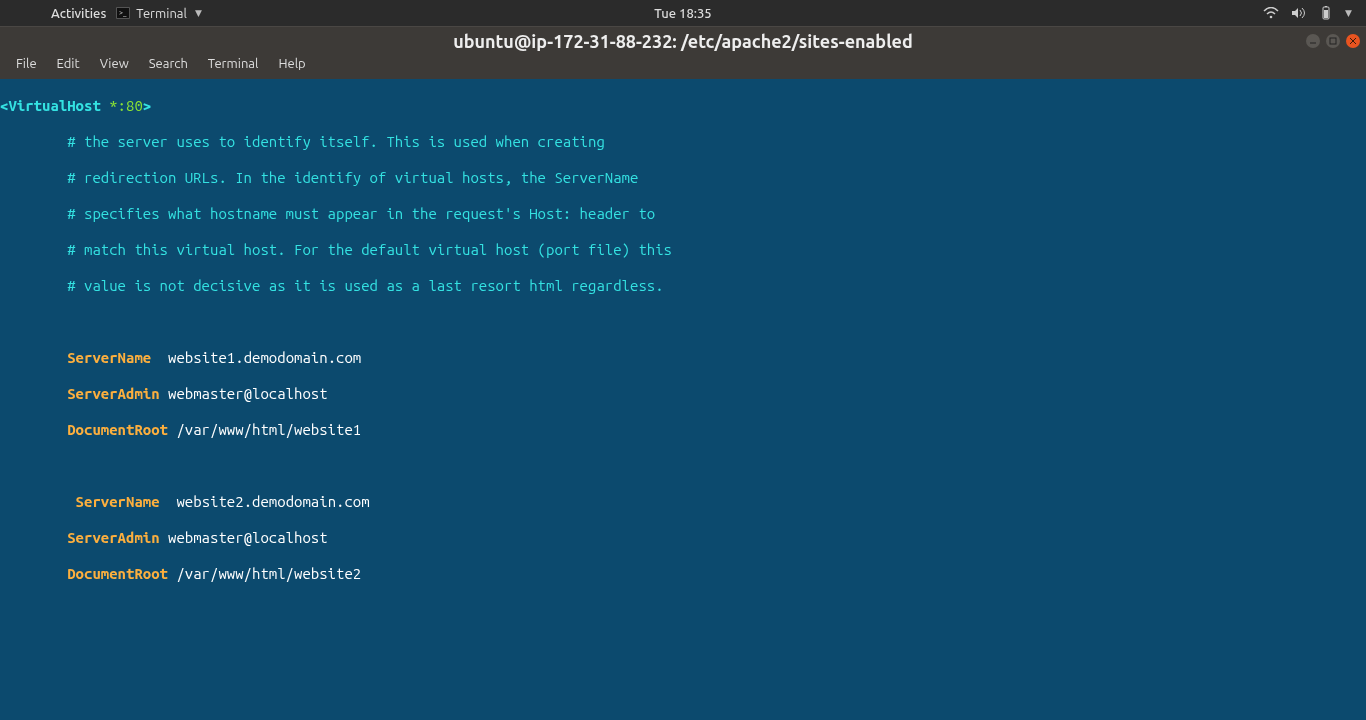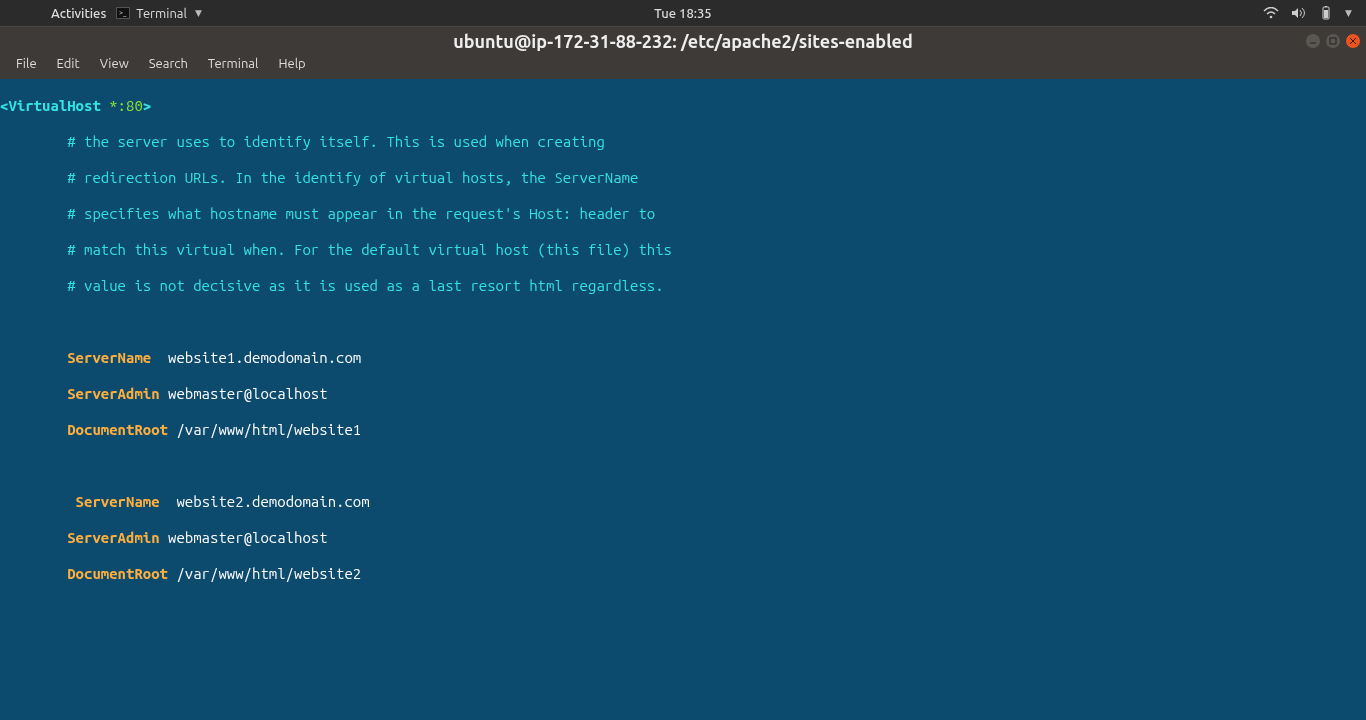--- a/index.html
+++ b/index.html
@@ -107,21 +107,21 @@
   <span class="item">Search</span>
   <span class="item">Terminal</span>
   <span class="item">Help</span>
 </div>
 
 <div class="term">
 <div class="line"><span class="c-tag b">&lt;</span><span class="c-tag b">VirtualHost</span><span class="c-white"> </span><span class="c-green">*:80</span><span class="c-tag b">&gt;</span></div>
 <div class="line">        <span class="c-comment"># the server uses to identify itself. This is used when creating</span></div>
 <div class="line">        <span class="c-comment"># redirection URLs. In the identify of virtual hosts, the ServerName</span></div>
 <div class="line">        <span class="c-comment"># specifies what hostname must appear in the request's Host: header to</span></div>
-<div class="line">        <span class="c-comment"># match this virtual when. For the default virtual host (this file) this</span></div>
+<div class="line">        <span class="c-comment"># match this virtual host. For the default virtual host (port file) this</span></div>
 <div class="line">        <span class="c-comment"># value is not decisive as it is used as a last resort html regardless.</span></div>
 <div class="line"> </div>
 <div class="line">        <span class="c-peach b">ServerName</span><span class="c-white">  </span><span class="c-white">website1.demodomain.com</span></div>
 <div class="line">        <span class="c-peach b">ServerAdmin</span><span class="c-white"> </span><span class="c-white">webmaster@localhost</span></div>
 <div class="line">        <span class="c-peach b">DocumentRoot</span><span class="c-white"> </span><span class="c-white">/var/www/html/website1</span></div>
 <div class="line"> </div>
 <div class="line">         <span class="c-peach b">ServerName</span><span class="c-white">  </span><span class="c-white">website2.demodomain.com</span></div>
 <div class="line">        <span class="c-peach b">ServerAdmin</span><span class="c-white"> </span><span class="c-white">webmaster@localhost</span></div>
 <div class="line">        <span class="c-peach b">DocumentRoot</span><span class="c-white"> </span><span class="c-white">/var/www/html/website2</span></div>
 <div class="line"> </div>

